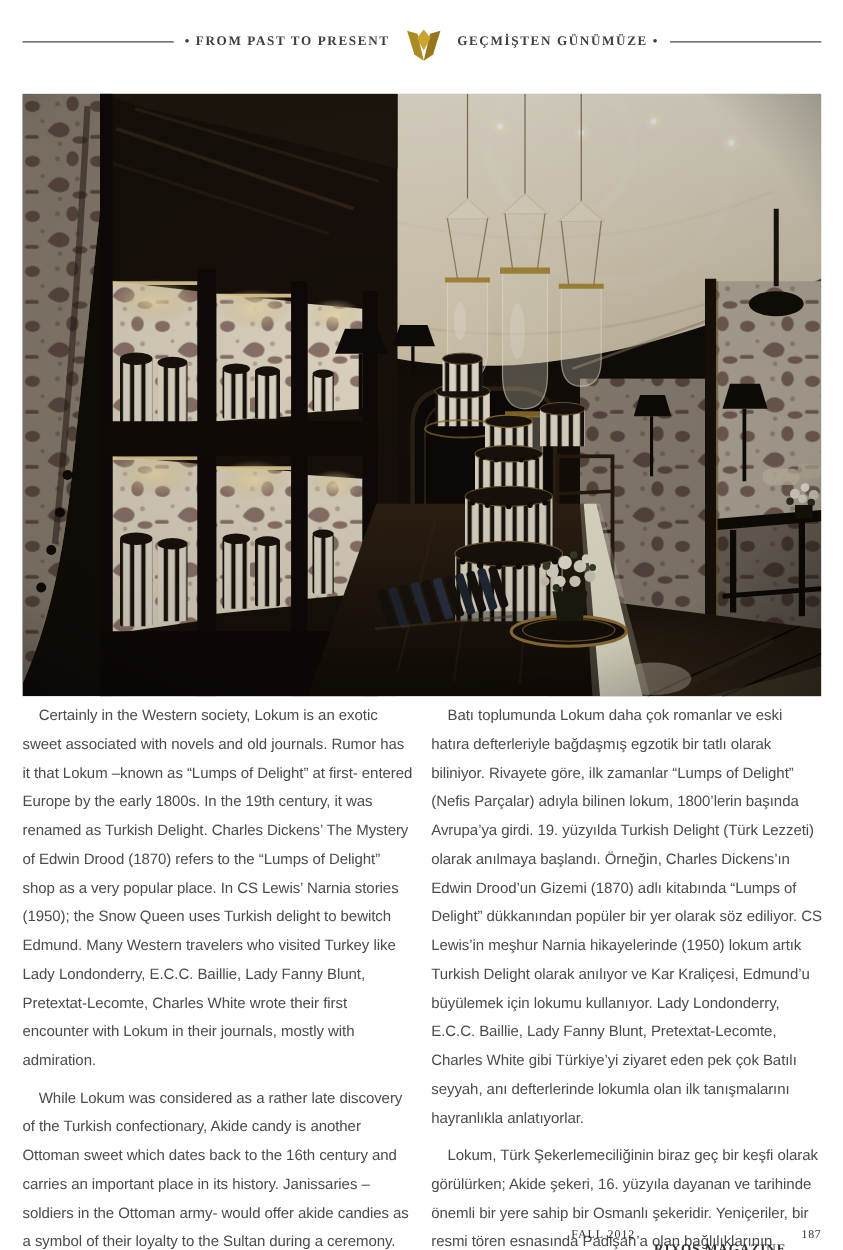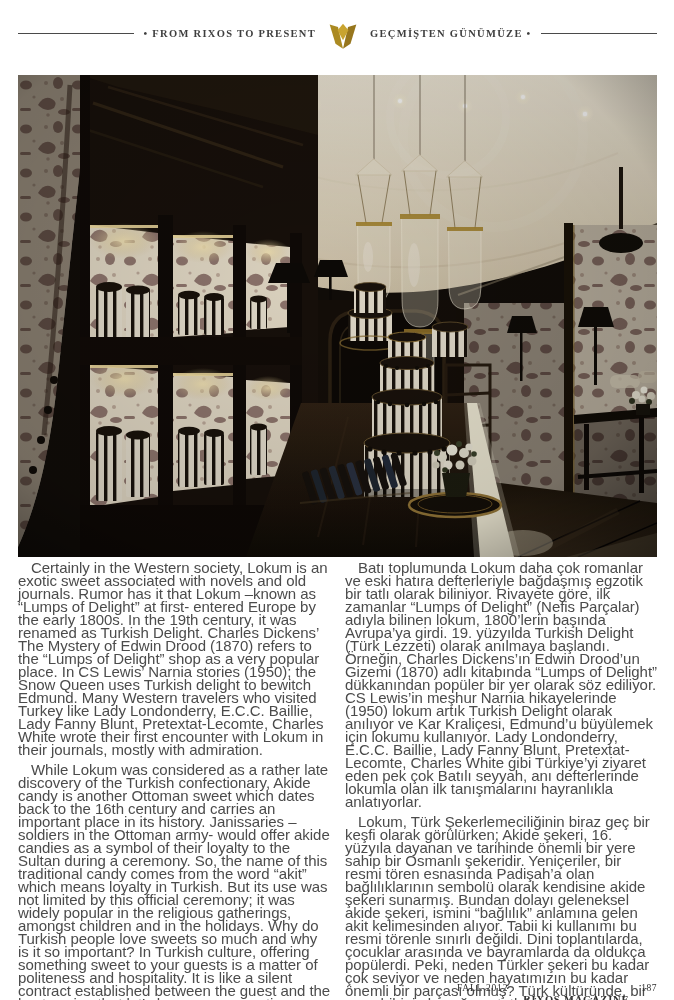--- a/index.html
+++ b/index.html
@@ -13,37 +13,37 @@
   .rule.right{margin-right:17px;}
   .htext{font-family:"Liberation Serif",serif;font-weight:bold;font-size:10.5px;
          letter-spacing:1.3px;color:#3e3e3e;white-space:nowrap;}
   .logo{width:30px;height:32px;margin:0 3px;position:relative;top:4px;flex:0 0 auto;}
   
   .photo{position:absolute;left:18px;top:75px;width:639px;height:482px;margin:0;padding:0;}
   .photo svg{display:block;width:100%;height:100%;}
   
   .columns{position:absolute;left:18px;top:561px;width:640px;display:flex;gap:14px;}
   .col{width:313px;}
-  .col p{font-size:15px;line-height:13px;color:#4b4b4b;text-indent:13px;
+  .col p{font-size:12px;line-height:23px;color:#4b4b4b;text-indent:13px;
          margin:0 0 7px 0;letter-spacing:-0.05px;}
   
   .footer{position:absolute;right:17px;top:971px;display:flex;align-items:center;
           font-family:Liberation Serif, serif;color:#2e2e2e;}
   .footer .season{font-size:9.5px;letter-spacing:.8px;margin-right:15px;}
   .footer .mag{font-size:10.5px;font-weight:bold;letter-spacing:.8px;margin-right:12px;margin-top:23px;}
   .footer .pnum{font-size:9.5px;letter-spacing:.5px;}
 </style>
 </head>
 <body>
 
 <div class="page">
 
   <div class="header">
     <span class="rule left"></span>
-    <span class="htext">• FROM RIXOS TO PRESENT</span>
+    <span class="htext">• FROM PAST TO PRESENT</span>
     <svg class="logo" viewBox="0 0 36 34">
       <polygon points="2,2 12,5 18,31 9,25" fill="#ab8a22"></polygon>
       <polygon points="34,2 24,5 18,31 27,25" fill="#97761d"></polygon>
       <polygon points="18,1 24.5,9 18,21 11.5,9" fill="#c9a42f"></polygon>
     </svg>
     <span class="htext">GEÇMİŞTEN GÜNÜMÜZE •</span>
     <span class="rule right"></span>
   </div>
 
   <figure class="photo">

